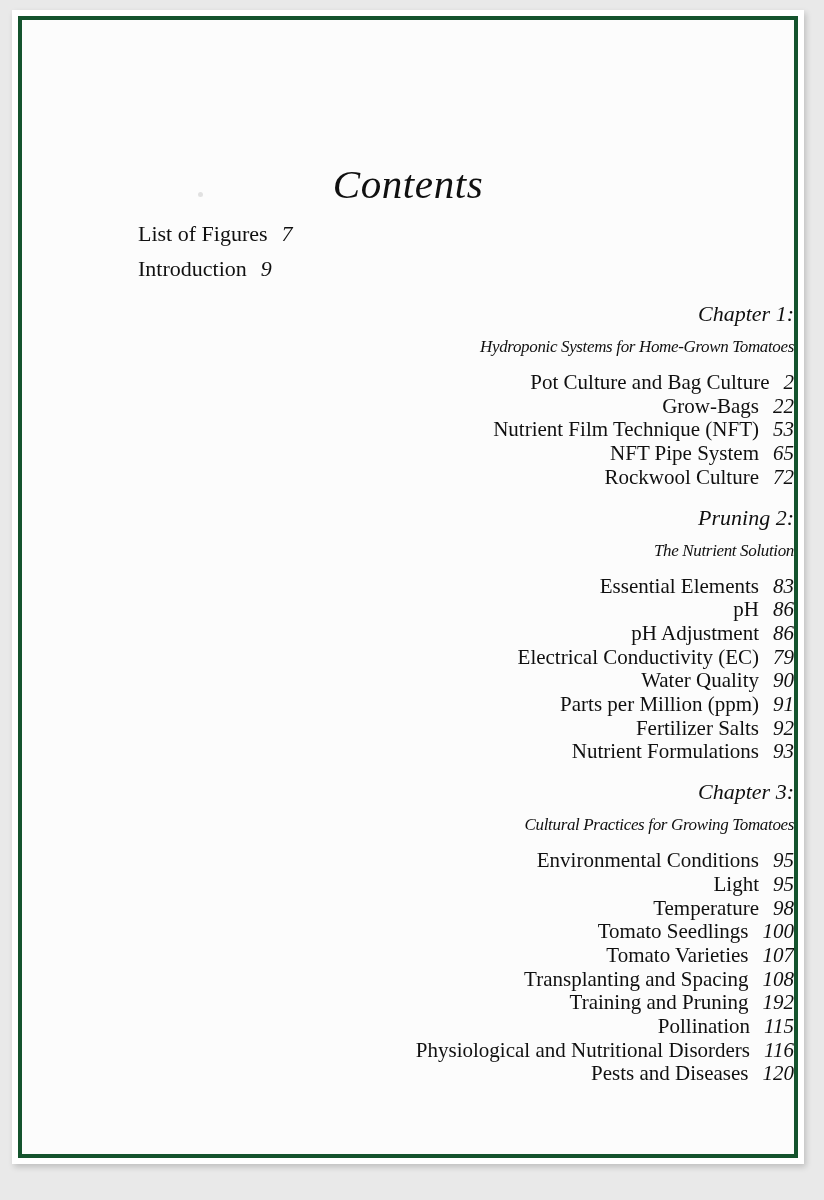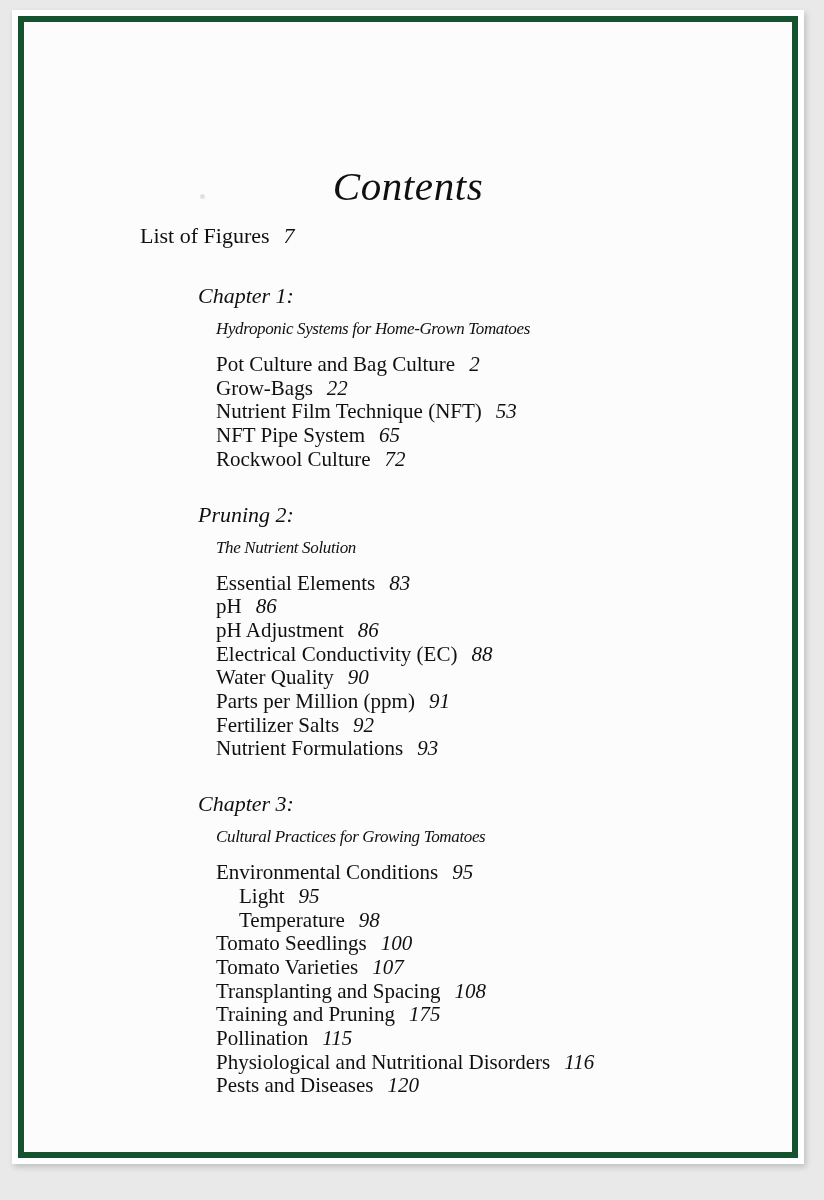--- a/index.html
+++ b/index.html
@@ -24,21 +24,21 @@
     background: #ffffff;
     box-shadow: 2px 3px 6px rgba(0,0,0,0.18);
   }
   #page-sheet {
     position: absolute;
     left: 6px;
     top: 6px;
     right: 6px;
     bottom: 6px;
     background: #fcfcfc;
-    border: 6px solid #14532d;
+    border: 4px solid #14532d;
     overflow: hidden;
   }
 
   
   .speck {
     position: absolute;
     left: 176px;
     top: 172px;
     width: 5px;
     height: 5px;
@@ -71,21 +71,22 @@
 
   .front-line {
     margin-left: 116px;
     font-style: italic;
     font-size: 22px;
     line-height: 35px;
     white-space: nowrap;
   }
 
   .chapter-block {
-    margin-top: 26px;
+    margin-top: 11px;
+    text-align: right;
   }
   .chapter-label {
     margin-left: 174px;
     font-style: italic;
     font-size: 22px;
     line-height: 33px;
     white-space: nowrap;
   }
   .chapter-subtitle {
     margin-left: 192px;
@@ -129,56 +130,57 @@
 <div id="page-frame">
   <div id="page-sheet" style="background: rgb(252, 252, 252);">
 
     <div class="speck"></div>
 
     <div id="toc-title" style="color: rgb(16, 16, 16);">Contents</div>
 
     <div id="toc-body" style="color: rgb(16, 16, 16);">
 
     <div class="front-line"><span class="entry-title">List of Figures</span><span class="gap"></span><span class="page-no">7</span></div>
+        <div class="front-line"><span class="entry-title">Introduction</span><span class="gap"></span><span class="page-no">9</span></div>
         <div class="chapter-block">
           <div class="chapter-label">Chapter 1:</div>
           <div class="chapter-subtitle">Hydroponic Systems for Home-Grown Tomatoes</div>
           <div class="entry-list">
             <div class="entry"><span class="entry-title">Pot Culture and Bag Culture</span><span class="gap"></span><span class="page-no">2</span></div>
             <div class="entry"><span class="entry-title">Grow-Bags</span><span class="gap"></span><span class="page-no">22</span></div>
             <div class="entry"><span class="entry-title">Nutrient Film Technique (NFT)</span><span class="gap"></span><span class="page-no">53</span></div>
             <div class="entry"><span class="entry-title">NFT Pipe System</span><span class="gap"></span><span class="page-no">65</span></div>
             <div class="entry"><span class="entry-title">Rockwool Culture</span><span class="gap"></span><span class="page-no">72</span></div>
           </div>
         </div>
         <div class="chapter-block">
           <div class="chapter-label">Pruning 2:</div>
           <div class="chapter-subtitle">The Nutrient Solution</div>
           <div class="entry-list">
             <div class="entry"><span class="entry-title">Essential Elements</span><span class="gap"></span><span class="page-no">83</span></div>
             <div class="entry"><span class="entry-title">pH</span><span class="gap"></span><span class="page-no">86</span></div>
             <div class="entry"><span class="entry-title">pH Adjustment</span><span class="gap"></span><span class="page-no">86</span></div>
-            <div class="entry"><span class="entry-title">Electrical Conductivity (EC)</span><span class="gap"></span><span class="page-no">88</span></div>
+            <div class="entry"><span class="entry-title">Electrical Conductivity (EC)</span><span class="gap"></span><span class="page-no">79</span></div>
             <div class="entry"><span class="entry-title">Water Quality</span><span class="gap"></span><span class="page-no">90</span></div>
             <div class="entry"><span class="entry-title">Parts per Million (ppm)</span><span class="gap"></span><span class="page-no">91</span></div>
             <div class="entry"><span class="entry-title">Fertilizer Salts</span><span class="gap"></span><span class="page-no">92</span></div>
             <div class="entry"><span class="entry-title">Nutrient Formulations</span><span class="gap"></span><span class="page-no">93</span></div>
           </div>
         </div>
         <div class="chapter-block">
           <div class="chapter-label">Chapter 3:</div>
           <div class="chapter-subtitle">Cultural Practices for Growing Tomatoes</div>
           <div class="entry-list">
             <div class="entry"><span class="entry-title">Environmental Conditions</span><span class="gap"></span><span class="page-no">95</span></div>
             <div class="entry sub"><span class="entry-title">Light</span><span class="gap"></span><span class="page-no">95</span></div>
             <div class="entry sub"><span class="entry-title">Temperature</span><span class="gap"></span><span class="page-no">98</span></div>
             <div class="entry"><span class="entry-title">Tomato Seedlings</span><span class="gap"></span><span class="page-no">100</span></div>
             <div class="entry"><span class="entry-title">Tomato Varieties</span><span class="gap"></span><span class="page-no">107</span></div>
             <div class="entry"><span class="entry-title">Transplanting and Spacing</span><span class="gap"></span><span class="page-no">108</span></div>
-            <div class="entry"><span class="entry-title">Training and Pruning</span><span class="gap"></span><span class="page-no">175</span></div>
+            <div class="entry"><span class="entry-title">Training and Pruning</span><span class="gap"></span><span class="page-no">192</span></div>
             <div class="entry"><span class="entry-title">Pollination</span><span class="gap"></span><span class="page-no">115</span></div>
             <div class="entry"><span class="entry-title">Physiological and Nutritional Disorders</span><span class="gap"></span><span class="page-no">116</span></div>
             <div class="entry"><span class="entry-title">Pests and Diseases</span><span class="gap"></span><span class="page-no">120</span></div>
           </div>
         </div>
       </div>
 
   </div>
 </div>
 

